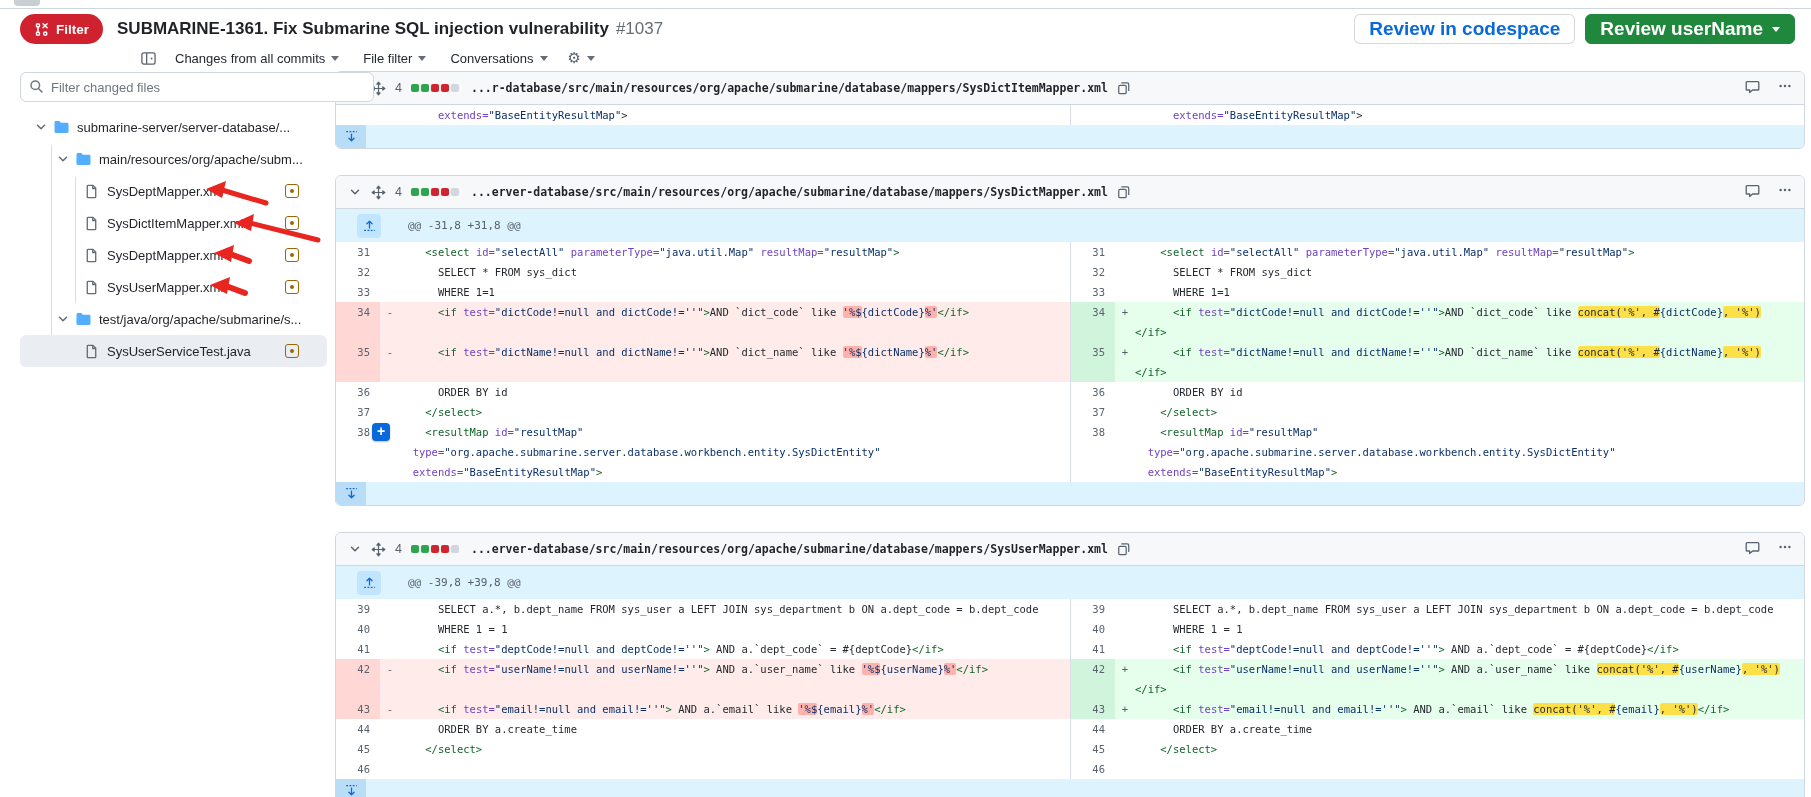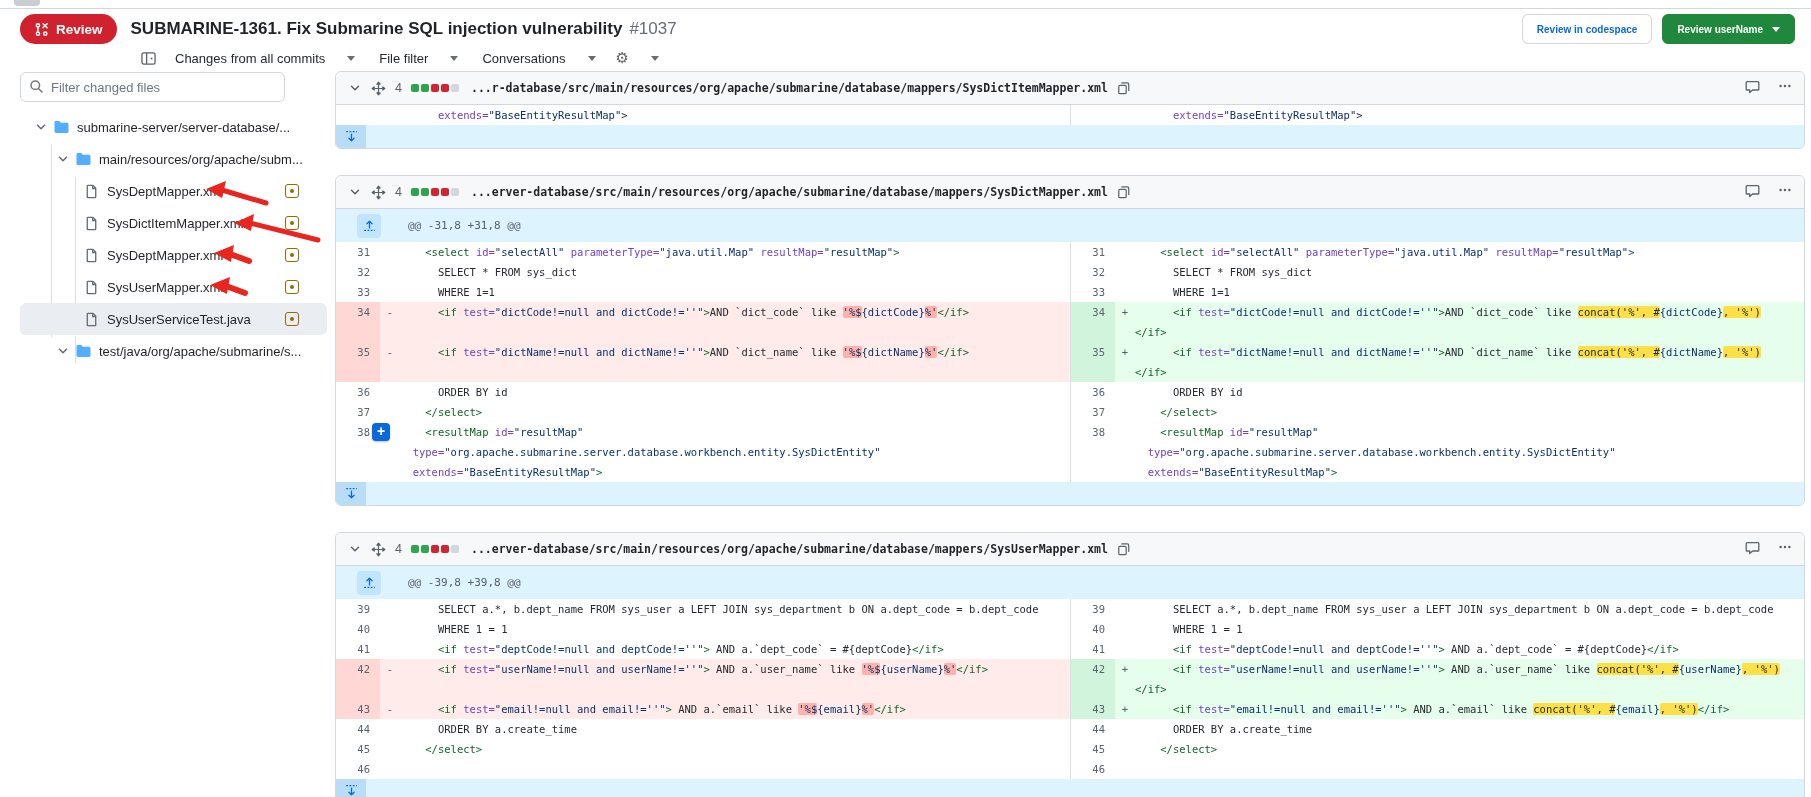--- a/index.html
+++ b/index.html
@@ -10,36 +10,36 @@
   
   .topcut{position:absolute;top:8px;left:0;right:0;border-top:1px solid #d0d7de}
   .topfrag{position:absolute;top:0;left:14px;width:26px;height:6px;background:#c9ced3;border-radius:0 0 4px 4px}
   .topbar{height:62px;position:relative;padding-top:12px}
   .tb1{display:flex;align-items:center;padding:2px 16px 0 20px}
   .badge{background:#cf222e;color:#fff;border-radius:16px;height:30px;display:inline-flex;
          align-items:center;gap:7px;padding:0 14px;font-weight:700;font-size:13.5px;flex:none}
   .title{margin-left:14px;font-size:17px;font-weight:700;white-space:nowrap}
   .num{color:#656d76;font-weight:400;margin-left:7px;font-size:17px}
   .tb-actions{margin-left:auto;display:flex;gap:10px}
-  .btn{height:30px;border-radius:6px;font-size:10px;font-weight:600;display:inline-flex;
+  .btn{height:30px;border-radius:6px;font-size:19px;font-weight:600;display:inline-flex;
        align-items:center;padding:0 14px;border:1px solid rgba(31,35,40,.18);background:#fff;cursor:pointer;
        font-family:"Liberation Sans",sans-serif}
   .btn.codespace{color:#0969da}
   .btn.green{background:#1f883d;color:#fff;border-color:#1f883d;gap:9px}
   .tb2{display:flex;align-items:center;gap:24px;padding:5px 0 0 140px;font-size:13px;color:#24292f}
-  .menu-item{display:inline-flex;gap:22px;align-items:center;cursor:pointer}
+  .menu-item{display:inline-flex;gap:6px;align-items:center;cursor:pointer}
   .caret{width:0;height:0;border-left:4px solid transparent;border-right:4px solid transparent;
          border-top:5px solid #656d76;display:inline-block}
   .btn.green .caret{border-top-color:#fff}
   .icbtn{display:inline-flex;align-items:center;color:#59636e}
 
   
   .layout{display:flex;height:735px}
   .sidebar{width:335px;flex:none;padding:10px 0 0 20px;position:relative}
-  .filter{position:relative;width:265px}
+  .filter{position:relative;width:354px}
   .filter input{width:100%;height:30px;border:1px solid #d0d7de;border-radius:6px;
         padding:0 10px 0 30px;font-size:13px;color:#1f2328;outline:none;background:#fff;
         font-family:"Liberation Sans",sans-serif}
   .filter input::placeholder{color:#6e7781}
   .filter .sic{position:absolute;left:9px;top:7px;color:#6e7781}
   .tree{margin-top:9px;position:relative}
   .trow{height:32px;display:flex;align-items:center;font-size:13px;position:relative;
         border-radius:6px;margin-right:8px;cursor:pointer}
   .trow.sel{background:#eaedf1}
   .trow .lbl{margin-left:8px;white-space:nowrap;overflow:hidden}
@@ -103,21 +103,21 @@
         <svg width="15" height="15" viewBox="0 0 16 16">
             <g stroke="#fff" stroke-width="1.6" fill="none" stroke-linecap="round">
               <circle cx="4.2" cy="3.6" r="1.7"></circle>
               <circle cx="4.2" cy="12.4" r="1.7"></circle>
               <path d="M4.2 5.5v5"></path>
               <path d="M9.6 1.8l4.4 4.4M14 1.8L9.6 6.2"></path>
             </g>
             <circle cx="12" cy="12.4" r="1.7" fill="none" stroke="#fff" stroke-width="1.6"></circle>
           </svg>
       </span>
-      <span>Review</span>
+      <span>Filter</span>
     </span>
     <span class="title"><span>SUBMARINE-1361. Fix Submarine SQL injection vulnerability</span><span class="num">#1037</span></span>
     <span class="tb-actions">
       <button class="btn codespace">Review in codespace</button>
       <button class="btn green">
           <span>Review userName</span>
           <span class="caret"></span>
         </button>
     </span>
   </div>
@@ -232,46 +232,46 @@
           <span style="width: 64px; flex: 0 0 auto;"></span>
           <span style="display: inline-flex;">
             <svg width="15" height="15" viewBox="0 0 16 16">
               <path d="M3.5 2.2a.8.8 0 01.8-.8h5.2l3 3v9.4a.8.8 0 01-.8.8H4.3a.8.8 0 01-.8-.8z" fill="none" stroke="#636c76" stroke-width="1.4"></path>
               <path d="M9.3 1.6v3.2h3.2" fill="none" stroke="#636c76" stroke-width="1.4"></path>
             </svg>
           </span>
           <span class="lbl">SysUserMapper.xml</span>
           <span class="mk"></span>
         </div>
+        <div class="trow">
+          <span style="width: 36px; flex: 0 0 auto;"></span>
+          <span class="chev">
+            <span style="display: inline-flex;">
+              <svg width="14" height="14" viewBox="0 0 16 16">
+                <path d="M4 6l4 4 4-4" fill="none" stroke="currentColor" stroke-width="1.7" stroke-linecap="round" stroke-linejoin="round"></path>
+              </svg>
+            </span>
+          </span>
+          <span style="display: inline-flex;">
+            <svg width="16" height="16" viewBox="0 0 16 16">
+              <path d="M1.5 3.5c0-.8.6-1.4 1.4-1.4h3.4l1.6 1.6h6.2c.8 0 1.4.6 1.4 1.4v7.4c0 .8-.6 1.4-1.4 1.4H2.9c-.8 0-1.4-.6-1.4-1.4z" fill="#54aeff"></path>
+            </svg>
+          </span>
+          <span class="lbl">test/java/org/apache/submarine/s...</span>
+        </div>
         <div class="trow sel">
           <span style="width: 64px; flex: 0 0 auto;"></span>
           <span style="display: inline-flex;">
             <svg width="15" height="15" viewBox="0 0 16 16">
               <path d="M3.5 2.2a.8.8 0 01.8-.8h5.2l3 3v9.4a.8.8 0 01-.8.8H4.3a.8.8 0 01-.8-.8z" fill="none" stroke="#636c76" stroke-width="1.4"></path>
               <path d="M9.3 1.6v3.2h3.2" fill="none" stroke="#636c76" stroke-width="1.4"></path>
             </svg>
           </span>
           <span class="lbl">SysUserServiceTest.java</span>
           <span class="mk"></span>
-        </div>
-        <div class="trow">
-          <span style="width: 36px; flex: 0 0 auto;"></span>
-          <span class="chev">
-            <span style="display: inline-flex;">
-              <svg width="14" height="14" viewBox="0 0 16 16">
-                <path d="M4 6l4 4 4-4" fill="none" stroke="currentColor" stroke-width="1.7" stroke-linecap="round" stroke-linejoin="round"></path>
-              </svg>
-            </span>
-          </span>
-          <span style="display: inline-flex;">
-            <svg width="16" height="16" viewBox="0 0 16 16">
-              <path d="M1.5 3.5c0-.8.6-1.4 1.4-1.4h3.4l1.6 1.6h6.2c.8 0 1.4.6 1.4 1.4v7.4c0 .8-.6 1.4-1.4 1.4H2.9c-.8 0-1.4-.6-1.4-1.4z" fill="#54aeff"></path>
-            </svg>
-          </span>
-          <span class="lbl">test/java/org/apache/submarine/s...</span>
         </div>
       </div>
     <svg class="arrowlayer" width="335" height="735" viewBox="0 0 335 735">
       <g fill="#e8251f" stroke="#e8251f">
         <polygon points="206,127 226,119 222,136" stroke="none"></polygon>
         <line x1="222" y1="128" x2="266" y2="141" stroke-width="5" stroke-linecap="round"></line>
         <polygon points="234,161 254,152 251,169" stroke="none"></polygon>
         <line x1="250" y1="161" x2="318" y2="178" stroke-width="5" stroke-linecap="round"></line>
         <polygon points="214,191 234,183 231,200" stroke="none"></polygon>
         <line x1="230" y1="192" x2="249" y2="199" stroke-width="6" stroke-linecap="round"></line>

